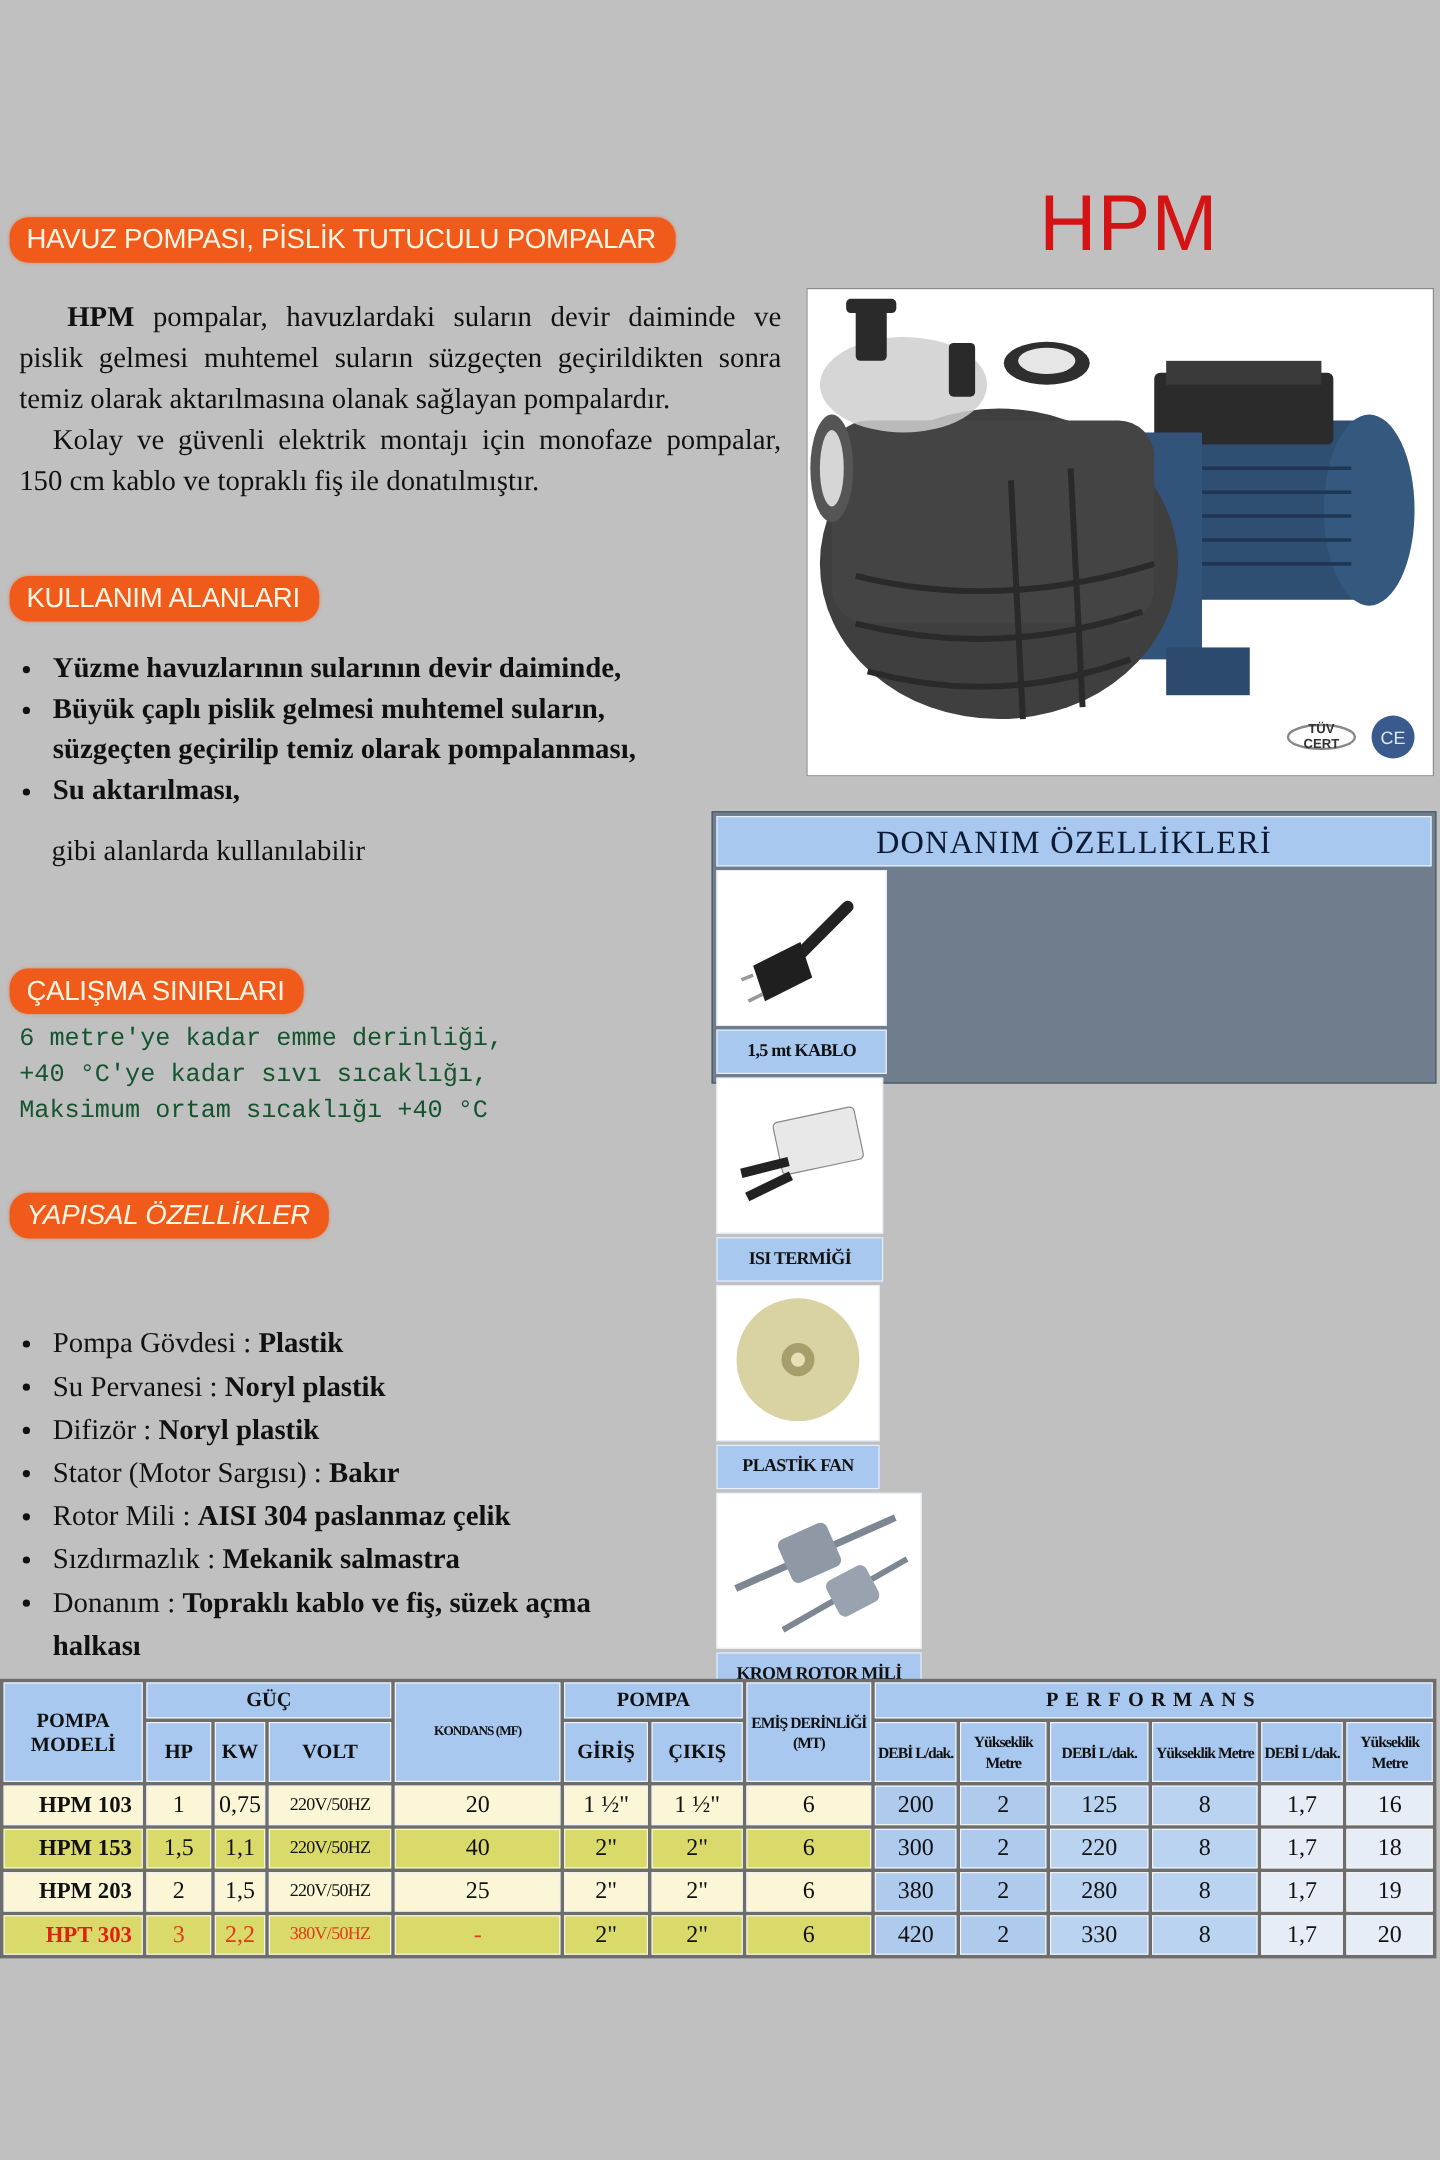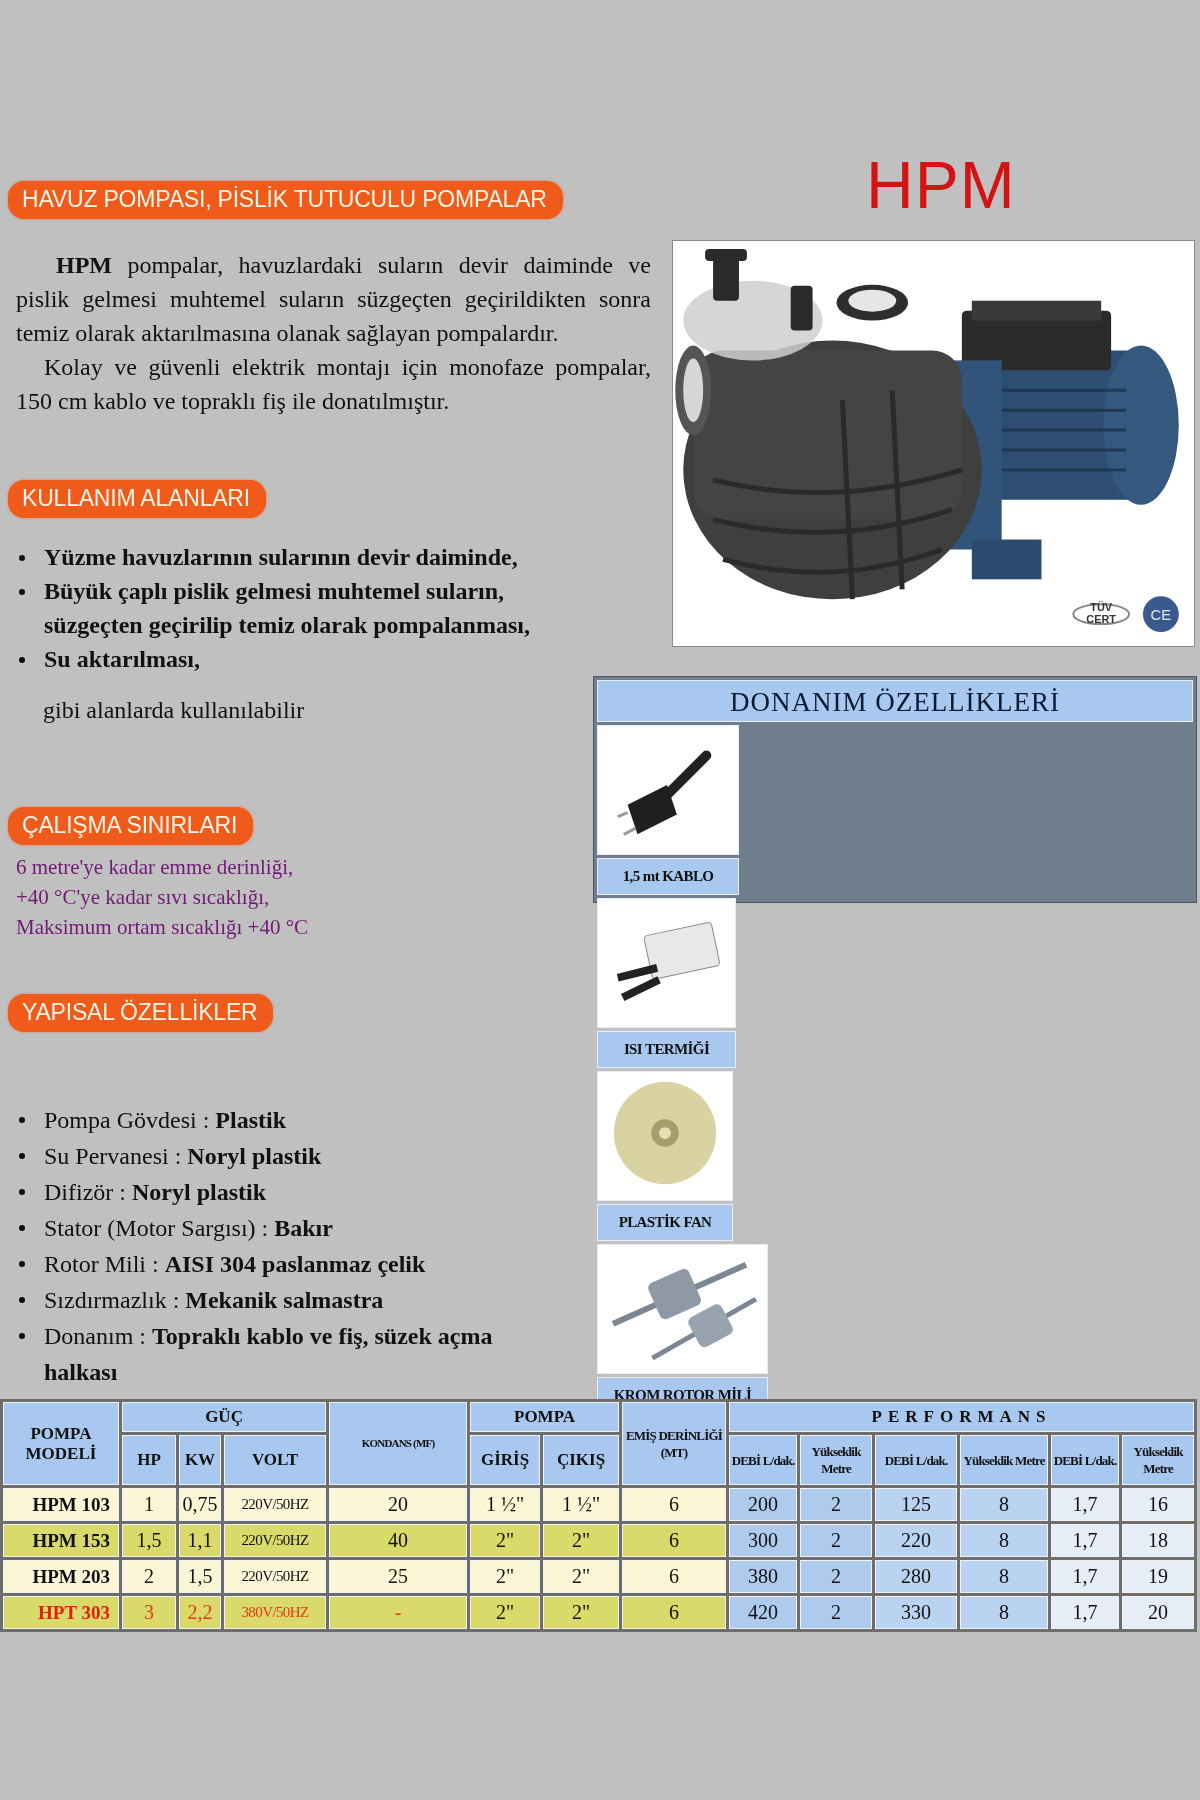--- a/index.html
+++ b/index.html
@@ -42,22 +42,22 @@
   }
   .usage li, .specs li { list-style: none; position: relative; padding-left: 28px; }
   .usage li::before, .specs li::before {
     content: ""; position: absolute; left: 3px; top: 15px;
     width: 6px; height: 6px; border-radius: 50%; background: #111;
   }
   .usage-tail { position: absolute; left: 43px; top: 697px; font-size: 24px; }
 
   .limits {
     position: absolute; left: 16px; top: 852px;
-    font-family: Liberation Serif, serif;
-    font-size: 21px; line-height: 30px; color: #701a75;
+    font-family: Liberation Mono, monospace;
+    font-size: 21px; line-height: 30px; color: #14532d;
   }
 
   .specs {
     position: absolute; left: 16px; top: 1102px; width: 500px;
     font-size: 24px; line-height: 36px;
   }
   .specs b { font-weight: bold; }
 
   
   .photo {
@@ -133,21 +133,21 @@
 </ul>
 <div class="usage-tail">gibi alanlarda kullanılabilir</div>
 
 <div class="pill" style="left:8px; top:790px;margin-top:17px;">ÇALIŞMA SINIRLARI</div>
 <div class="limits">
   <div>6 metre'ye kadar emme derinliği,</div>
   <div>+40 °C'ye kadar sıvı sıcaklığı,</div>
   <div>Maksimum ortam sıcaklığı +40 °C</div>
 </div>
 
-<div class="pill" style="left:8px; top:994px;">YAPISAL ÖZELLİKLER</div>
+<div class="pill" style="left:8px; top:994px;font-style:italic;">YAPISAL ÖZELLİKLER</div>
 <ul class="specs">
   <li><span>Pompa Gövdesi : </span><b>Plastik</b></li>
   <li><span>Su Pervanesi : </span><b>Noryl plastik</b></li>
   <li><span>Difizör : </span><b>Noryl plastik</b></li>
   <li><span>Stator (Motor Sargısı) : </span><b>Bakır</b></li>
   <li><span>Rotor Mili : </span><b>AISI 304 paslanmaz çelik</b></li>
   <li><span>Sızdırmazlık : </span><b>Mekanik salmastra</b></li>
   <li style="width:480px;"><span>Donanım : </span><b>Topraklı kablo ve fiş, süzek açma halkası</b></li>
 </ul>
 

